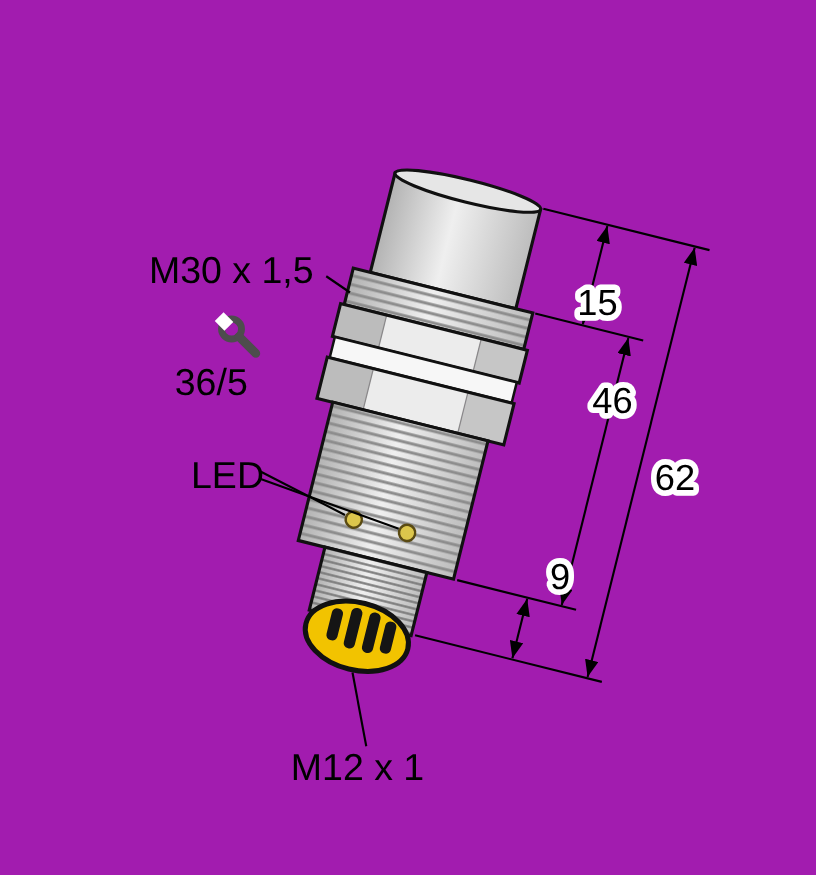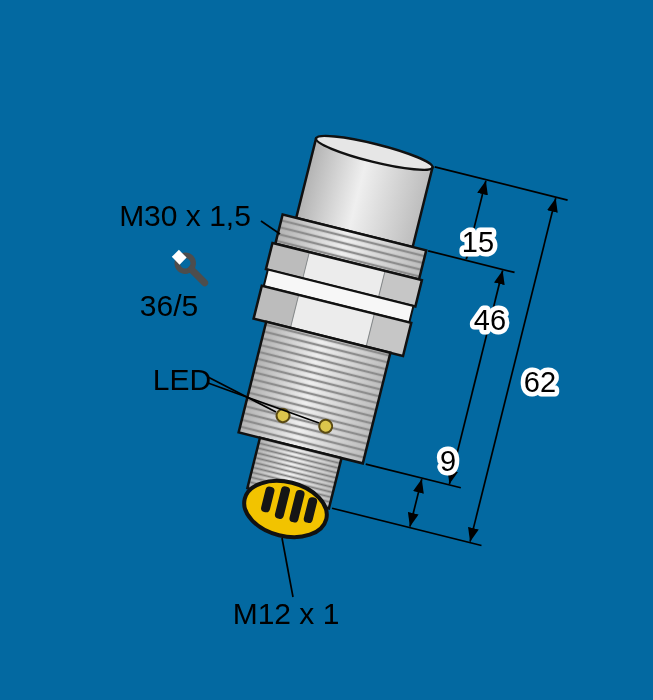--- a/index.html
+++ b/index.html
@@ -1,16 +1,16 @@
 <!DOCTYPE html>
 <html><head>
 <meta charset="utf-8">
 <style>
   html,body{margin:0;padding:0;background:#ffffff;}
-  .canvas{width:653px;height:700px;background:#0369a1;position:relative;overflow:hidden;
+  .canvas{width:653px;height:700px;background:#a21caf;position:relative;overflow:hidden;
           font-family:"Liberation Sans", sans-serif;}
   svg{display:block;}
   text{font-family:"Liberation Sans", sans-serif;fill:#000;}
   .lbl{font-size:30px;}
   .dim{font-size:29px;paint-order:stroke;stroke:#ffffff;stroke-width:9px;stroke-linejoin:round;}
   .thin{stroke:#000;stroke-width:1.7px;}
   .outline{fill:none;stroke:#111;stroke-width:2.5px;}
 </style>
 </head>
 <body>

